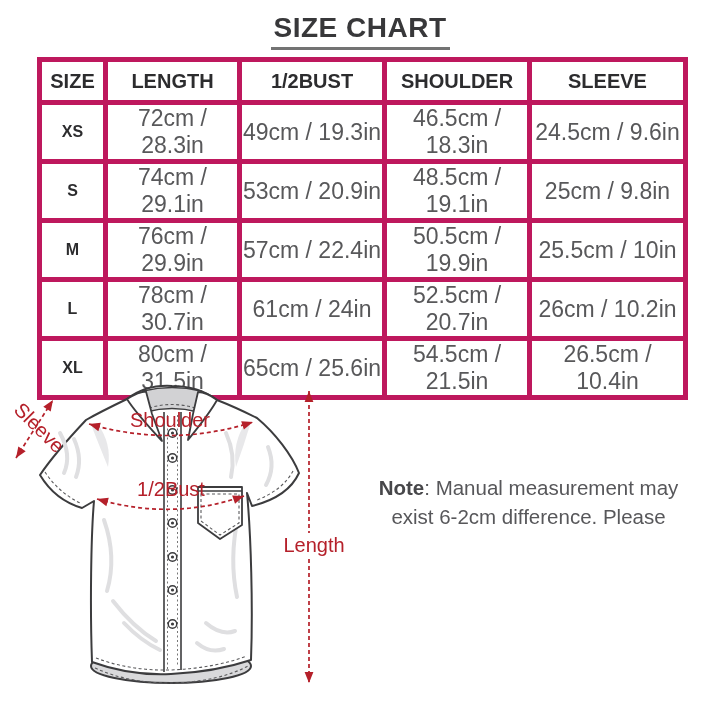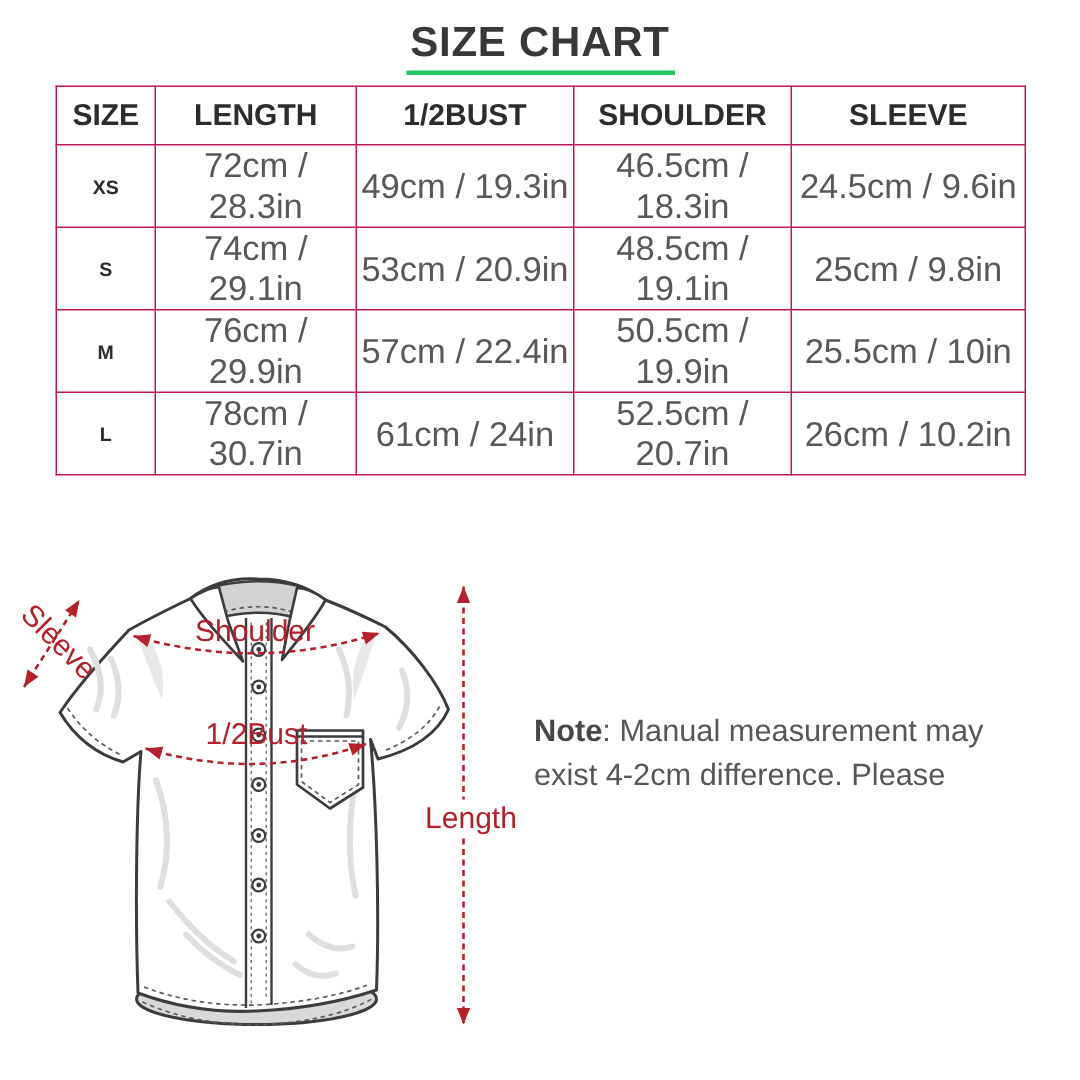--- a/index.html
+++ b/index.html
@@ -1,44 +1,44 @@
 <!DOCTYPE html>
 <html><head>
 <meta charset="utf-8">
 <style>
   html,body{margin:0;padding:0;background:#fff;}
   .page{position:relative;width:720px;height:720px;background:#ffffff;overflow:hidden;
         font-family:"Liberation Sans", sans-serif;}
   
   .title-wrap{position:absolute;top:12px;left:0;width:720px;text-align:center;}
   .title{display:inline-block;font-size:28px;font-weight:bold;color:#38383a;
-         letter-spacing:.5px;border-bottom:3px solid #22c55e;padding:0 3px 3px;}
+         letter-spacing:.5px;border-bottom:3px solid #737373;padding:0 3px 3px;}
   
   table.size-table{position:absolute;left:37px;top:57px;width:646px;border-collapse:collapse;
          table-layout:fixed;}
-  .size-table th,.size-table td{border:1px solid #be185d;text-align:center;vertical-align:middle;
+  .size-table th,.size-table td{border:5px solid #be185d;text-align:center;vertical-align:middle;
          padding:0;background:#fff;}
   .size-table thead th{height:38px;font-size:20px;font-weight:bold;color:#2c2c2e;}
-  .size-table tbody th{height:31px;font-size:13px;font-weight:bold;color:#2c2c2e;}
+  .size-table tbody th{height:31px;font-size:16px;font-weight:bold;color:#2c2c2e;}
   .size-table tbody td{height:31px;font-size:23px;font-weight:normal;color:#58585a;}
   
   svg.diagram{position:absolute;left:0;top:375px;width:350px;height:345px;}
   .outline{fill:#ffffff;stroke:#3c3c3e;stroke-width:2;stroke-linejoin:round;}
   .thin{fill:none;stroke:#3c3c3e;stroke-width:1.6;stroke-linejoin:round;}
   .crease{fill:none;stroke:#dfdfe1;stroke-width:4;stroke-linecap:round;}
   .shade{fill:#e8e8ea;stroke:none;}
   .stitch{fill:none;stroke:#5a5a5c;stroke-width:1.1;stroke-dasharray:3 2.5;}
   .dotln{fill:none;stroke:#777;stroke-width:1;stroke-dasharray:2 2.5;}
   .red{stroke:#b5202a;stroke-width:1.7;fill:none;stroke-dasharray:4 3;}
   .redfill{fill:#b5202a;stroke:none;}
   .rlabel{fill:#b5202a;font-family:"Liberation Sans",sans-serif;font-size:20px;font-weight:500;}
   
   .note{position:absolute;left:356px;top:473px;width:345px;margin:0;font-size:20.5px;
         line-height:29px;color:#57575a;}
-  .note-line{display:block;}
+  .note-line{display:block;text-align:center;}
   .note strong{color:#47474a;font-weight:bold;}
 </style>
 </head>
 <body>
 
 <div class="page">
 
   <div class="title-wrap">
     <span class="title">SIZE CHART</span>
   </div>
@@ -81,20 +81,27 @@
         <td>57cm / 22.4in</td>
         <td>50.5cm / 19.9in</td>
         <td>25.5cm / 10in</td>
       </tr>
       <tr>
         <th>L</th>
         <td>78cm / 30.7in</td>
         <td>61cm / 24in</td>
         <td>52.5cm / 20.7in</td>
         <td>26cm / 10.2in</td>
+      </tr>
+      <tr>
+        <th>XL</th>
+        <td>80cm / 31.5in</td>
+        <td>65cm / 25.6in</td>
+        <td>54.5cm / 21.5in</td>
+        <td>26.5cm / 10.4in</td>
       </tr>
     </tbody>
   </table>
 
   <svg class="diagram" viewBox="0 0 350 345">
     <defs>
       <path id="ah" d="M0,0 L-11,4.4 L-11,-4.4 Z"></path>
     </defs>
 
     <ellipse cx="171" cy="291" rx="80" ry="17" fill="#d9d9db" stroke="#3c3c3e" stroke-width="2"></ellipse>
@@ -185,16 +192,16 @@
     <rect x="283" y="158" width="62" height="24" fill="#ffffff"></rect>
 
     <text class="rlabel" x="38" y="59" text-anchor="middle" transform="rotate(45 38 54)">Sleeve</text>
     <text class="rlabel" x="170" y="52" text-anchor="middle">Shoulder</text>
     <text class="rlabel" x="171" y="121" text-anchor="middle">1/2Bust</text>
     <text class="rlabel" x="314" y="177" text-anchor="middle">Length</text>
   </svg>
 
   <p class="note">
     <span class="note-line"><strong>Note</strong><span>: Manual measurement may</span></span>
-    <span class="note-line">exist 4-2cm difference. Please</span>
+    <span class="note-line">exist 6-2cm difference. Please</span>
   </p>
 
 </div>
 
 </body></html>

